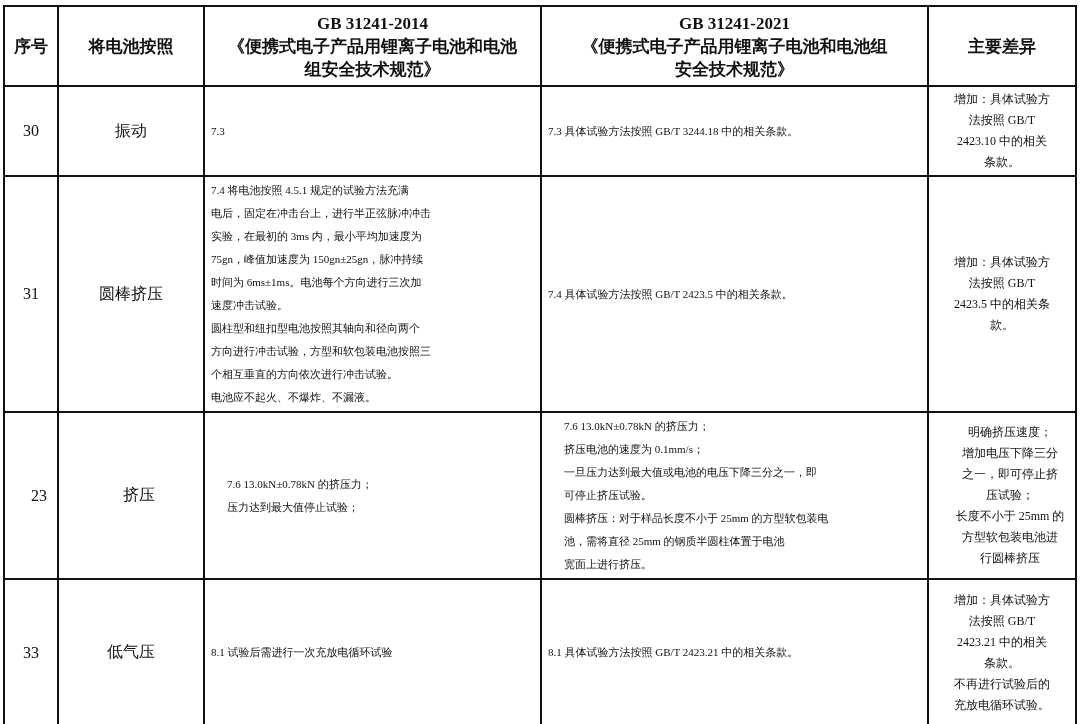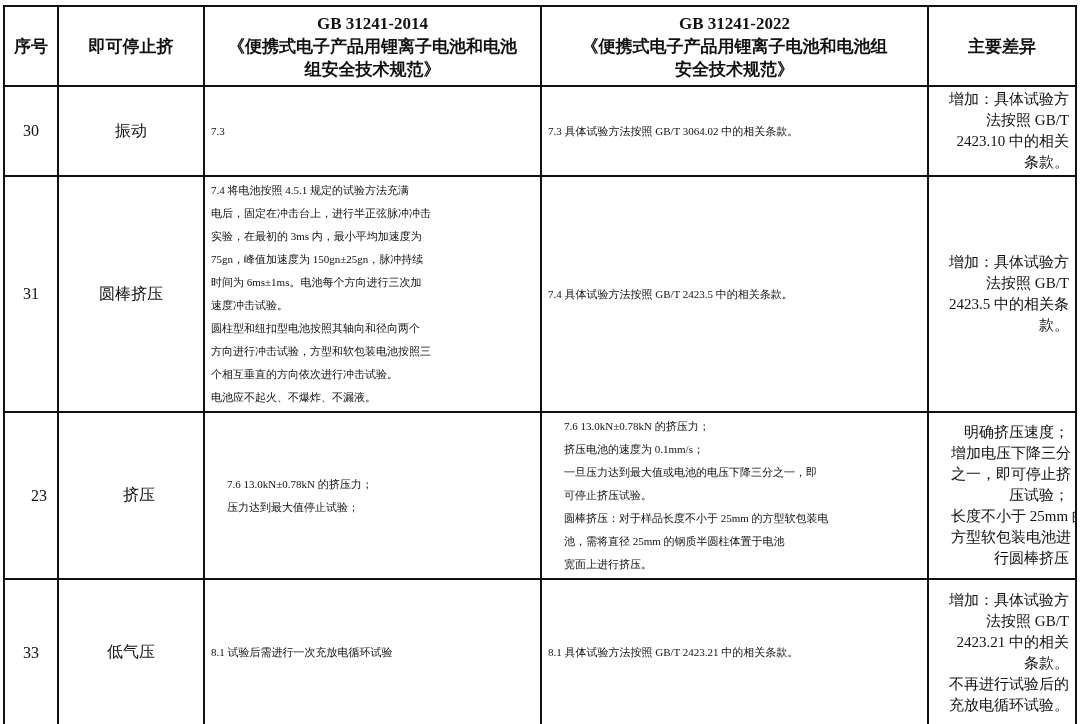--- a/index.html
+++ b/index.html
@@ -53,22 +53,22 @@
     white-space: pre;
     border-radius: 17px;
   }
   td.body-cell {
     text-align: left;
     font-size: 11px;
     line-height: 23px;
     white-space: pre;
   }
   td.diff-cell {
-    text-align: right;
-    font-size: 15px;
+    text-align: center;
+    font-size: 12px;
     line-height: 21px;
     white-space: pre;
   }
   tr.r30 td { height: 87px; }
   tr.r31 td { height: 231px; }
   tr.r32 td { height: 165px; padding-left: 22px; }
   tr.r33 td { height: 147px; }
 </style>
 </head>
 <body>
@@ -78,36 +78,36 @@
     <colgroup>
       <col class="c-seq">
       <col class="c-item">
       <col class="c-2014">
       <col class="c-2022">
       <col class="c-diff">
     </colgroup>
     <thead>
       <tr>
         <th>序号</th>
-        <th>即可停止挤</th>
+        <th>将电池按照</th>
         <th>GB 31241-2014
 《便携式电子产品用锂离子电池和电池
 组安全技术规范》</th>
-        <th>GB 31241-2022
+        <th>GB 31241-2021
 《便携式电子产品用锂离子电池和电池组
 安全技术规范》</th>
         <th>主要差异</th>
       </tr>
     </thead>
     <tbody>
       <tr class="r30">
         <td class="seq">30</td>
         <td class="item">振动</td>
         <td class="body-cell">7.3</td>
-        <td class="body-cell">7.3 具体试验方法按照 GB/T 3064.02 中的相关条款。</td>
+        <td class="body-cell">7.3 具体试验方法按照 GB/T 3244.18 中的相关条款。</td>
         <td class="diff-cell">增加：具体试验方
 法按照 GB/T
 2423.10 中的相关
 条款。</td>
       </tr>
       <tr class="r31">
         <td class="seq">31</td>
         <td class="item">圆棒挤压</td>
         <td class="body-cell">7.4 将电池按照 4.5.1 规定的试验方法充满
 电后，固定在冲击台上，进行半正弦脉冲冲击

